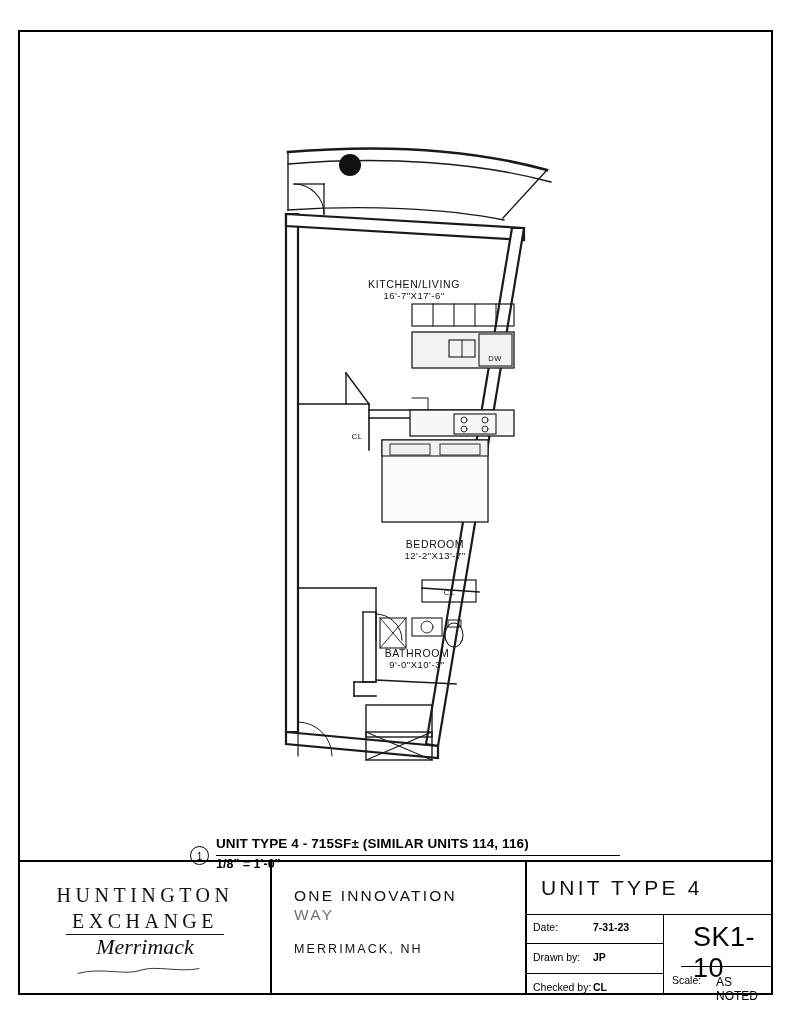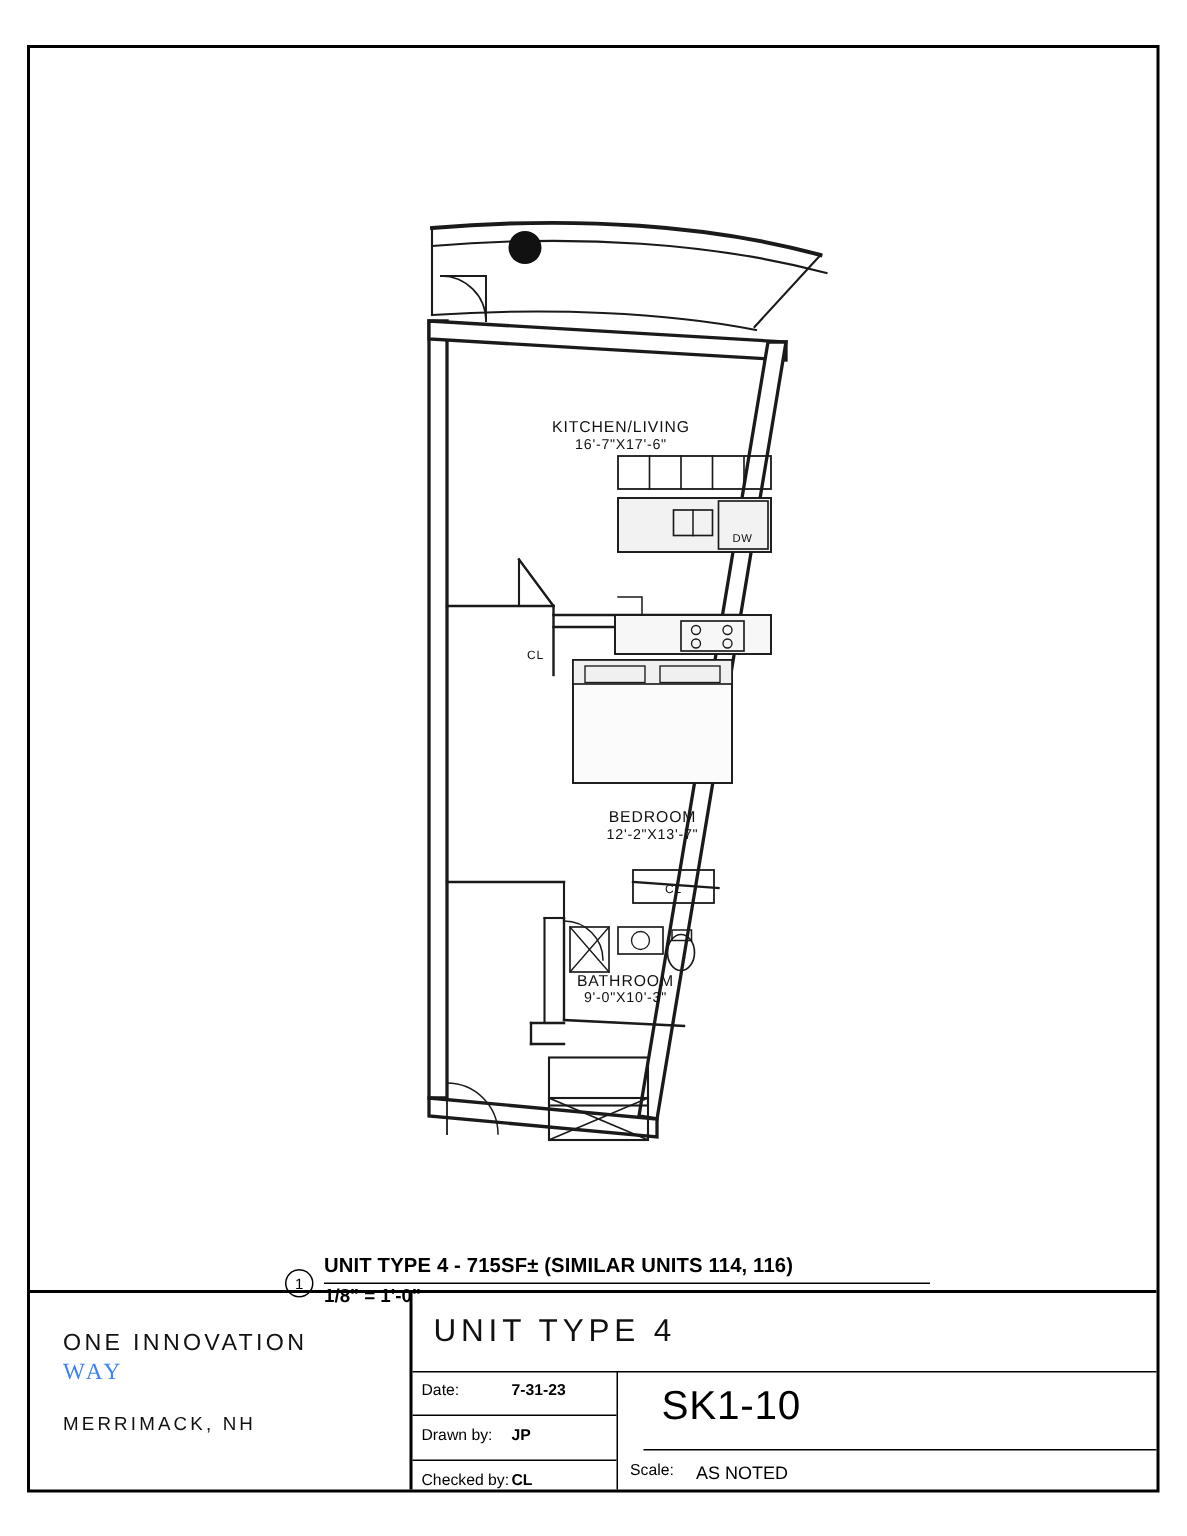--- a/index.html
+++ b/index.html
@@ -150,22 +150,21 @@
   .addr-line1 {
     font-size: 15.5px;
     letter-spacing: 2.2px;
     line-height: 19px;
     color: #111;
   }
   .addr-line2 {
     font-size: 15.5px;
     letter-spacing: 2.2px;
     line-height: 19px;
-    color: #3b82f6;
-    font-family: Liberation Serif, serif;
+    color: #737373;
   }
   .addr-city {
     margin-top: 18px;
     font-size: 12.5px;
     letter-spacing: 2.1px;
     color: #111;
   }
   .tb-right {
     flex: 1;
     position: relative;
@@ -365,20 +364,29 @@
 
   <div class="scale-row">
     <div class="scale-bubble">1</div>
     <div class="scale-title">UNIT TYPE 4 - 715SF± (SIMILAR UNITS 114, 116)</div>
     <div class="scale-underline"></div>
     <div class="scale-sub">1/8" = 1'-0"</div>
   </div>
 
   <div class="titleblock">
 
+    <div class="tb-logo">
+      <div class="logo-hunt">HUNTINGTON</div>
+      <div class="logo-exch">EXCHANGE</div>
+      <div class="logo-rule"></div>
+      <div class="logo-merr">Merrimack</div>
+      <svg class="logo-swash" viewBox="0 0 150 12" preserveAspectRatio="none">
+        <path d="M2 9 C 30 1, 60 12, 78 5 C 96 -1, 124 8, 148 3" fill="none" stroke="#111" stroke-width="1"></path>
+      </svg>
+    </div>
 
     <div class="tb-address">
       <div class="addr-line1">ONE INNOVATION</div>
       <div class="addr-line2">WAY</div>
       <div class="addr-city">MERRIMACK, NH</div>
     </div>
 
     <div class="tb-right">
       <div class="tb-unit">UNIT TYPE 4</div>
       <div class="tb-divider"></div>

